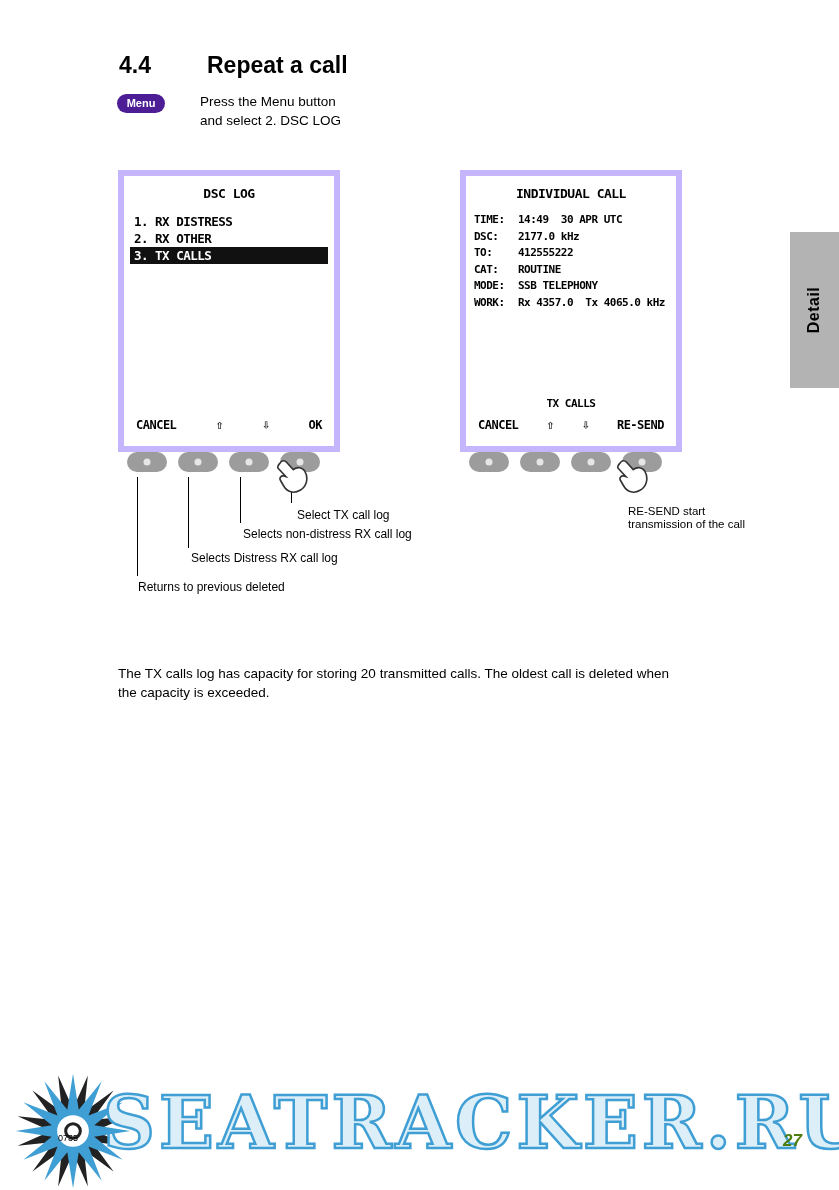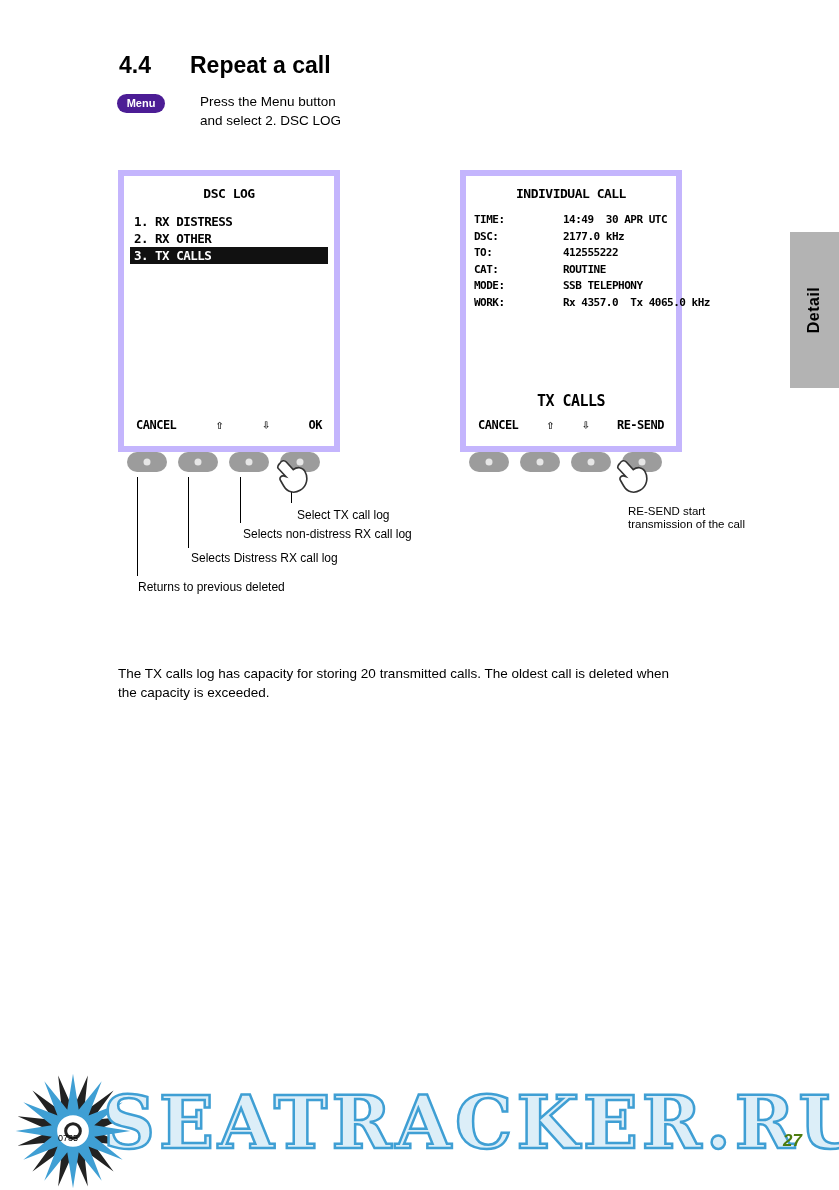--- a/index.html
+++ b/index.html
@@ -1,43 +1,43 @@
 <!DOCTYPE html>
 <html><head>
 <meta charset="utf-8">
 <style>
   html,body{margin:0;padding:0;background:#fff;}
   #page{position:relative;width:839px;height:1190px;background:#fff;color:#000;
         font-family:"Liberation Sans",sans-serif;overflow:hidden;}
 
   
   .heading{position:absolute;top:52px;left:119px;font-weight:bold;font-size:23px;}
-  .sec-title{margin-left:39px;}
+  .sec-title{margin-left:56px;}
 
   .menu-pill{position:absolute;top:94px;left:117px;width:48px;height:19px;background:#4c1d95;
              border-radius:10px;color:#fff;font-size:11px;font-weight:bold;text-align:center;line-height:19px;}
   .instructions{position:absolute;top:92px;left:200px;font-size:13.5px;line-height:19px;}
 
   
   .screen{position:absolute;top:170px;width:210px;height:270px;border:6px solid #c4b5fd;background:#fff;}
   #screen-left{left:118px;}
   #screen-right{left:460px;}
   .lcd{font-family:"DejaVu Sans Mono","DejaVu Sans",monospace;font-weight:bold;letter-spacing:-0.5px;}
   .screen-title{position:absolute;top:10px;left:0;right:0;text-align:center;font-size:13px;}
   .menu-items{position:absolute;top:37px;left:6px;right:6px;}
   .item{font-size:12.5px;line-height:17px;padding:0 4px;white-space:pre;}
   .item.selected{background:#111;color:#fff;}
   .softkeys{position:absolute;bottom:14px;left:0;right:0;display:flex;justify-content:space-between;
             align-items:center;padding:0 12px;font-size:12px;}
   .arrow{font-size:13px;}
   .fields{position:absolute;top:36px;left:8px;right:3px;}
   .field-row{display:flex;font-size:11px;line-height:16.5px;}
   .field-label{width:44px;flex:none;}
-  .field-value{white-space:pre;margin-left:45px;}
-  .status-line{position:absolute;bottom:36px;left:0;right:0;text-align:center;font-size:15px;}
+  .field-value{white-space:pre;}
+  .status-line{position:absolute;bottom:36px;left:0;right:0;text-align:center;font-size:11px;}
 
   
   .btn-row{position:absolute;top:452px;width:210px;display:flex;justify-content:center;gap:11px;}
   #btns-left{left:118px;}
   #btns-right{left:460px;}
   .oval-btn{width:40px;height:20px;border-radius:10px;background:#9c9c9c;position:relative;}
   .dot{position:absolute;width:7px;height:7px;border-radius:50%;background:#e6e6e6;
        left:50%;top:50%;transform:translate(-50%,-50%);}
 
   .hand{position:absolute;z-index:5;}

